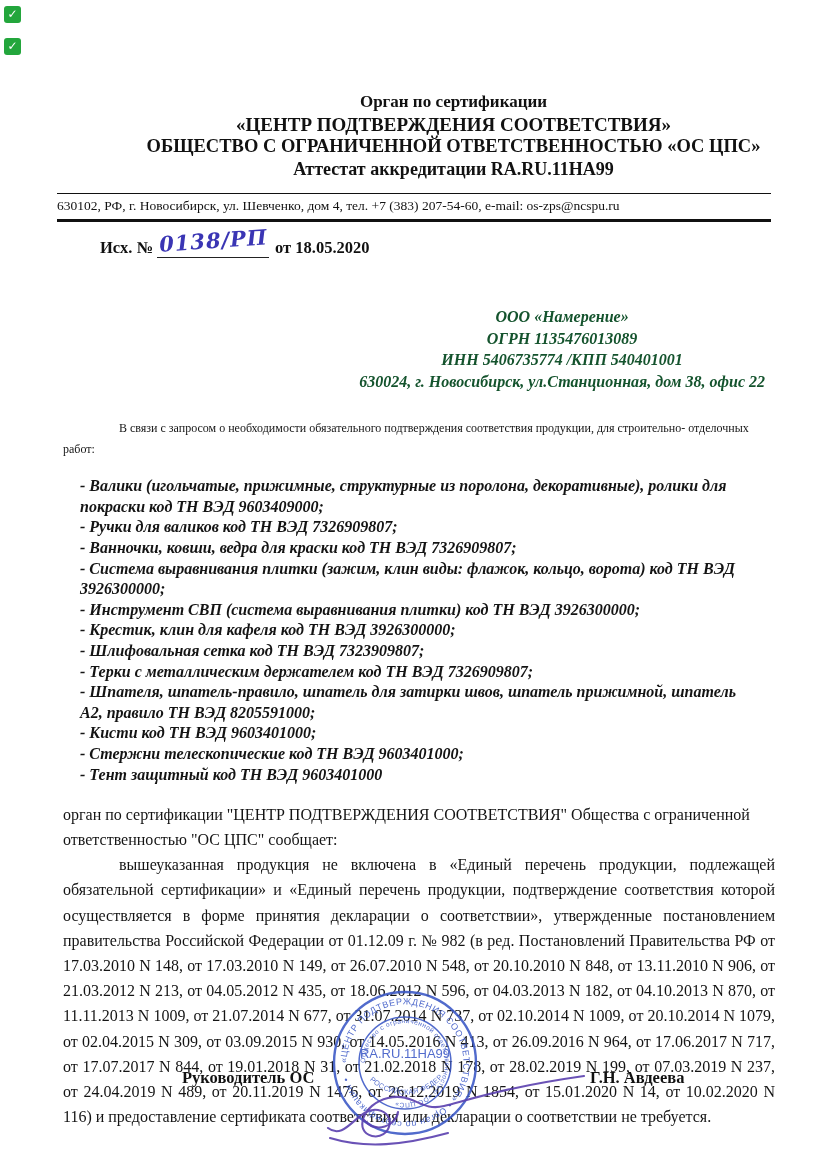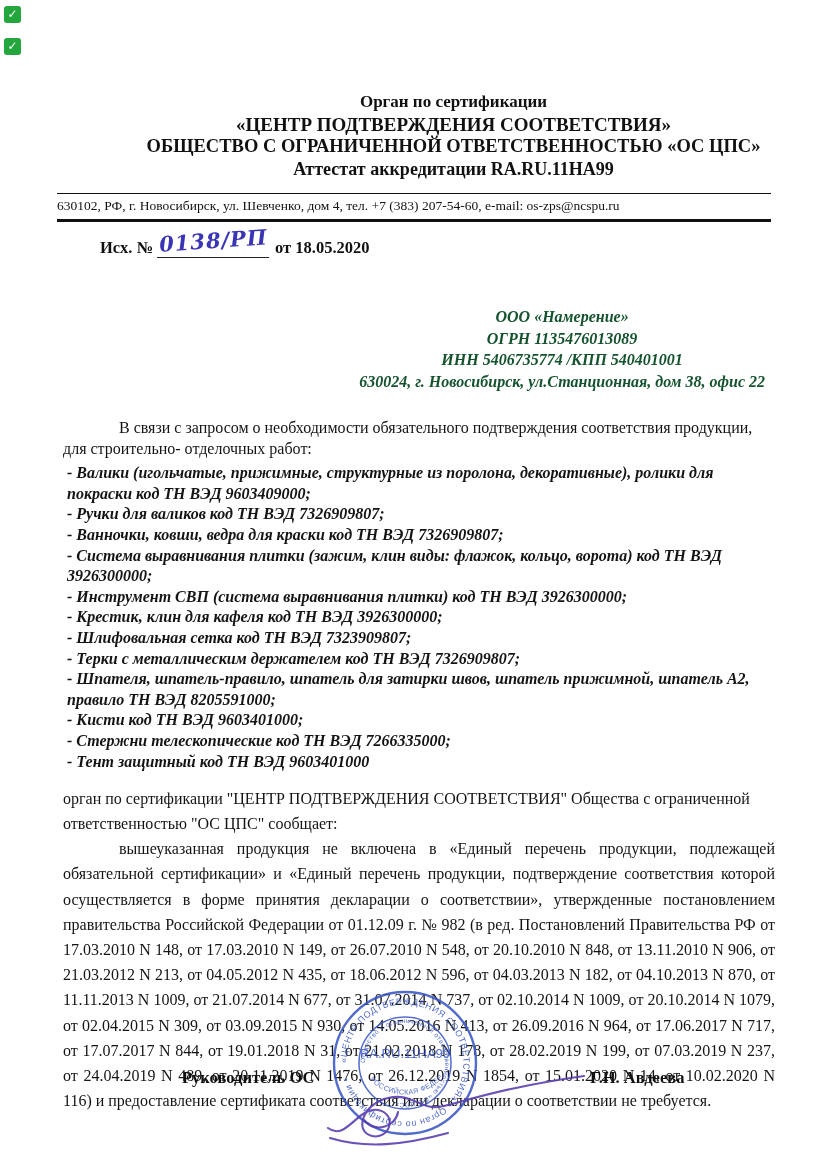--- a/index.html
+++ b/index.html
@@ -31,22 +31,22 @@
   #ref-line .hand{
     position:absolute;left:2px;top:-9px;color:#3a35b4;font-size:21px;font-weight:bold;
     font-style:italic;transform:rotate(-4deg);letter-spacing:1px;white-space:nowrap;
     font-family:"DejaVu Serif",serif;
   }
   #recipient{
     position:absolute;right:62px;top:306px;text-align:center;
     font-weight:bold;font-style:italic;font-size:16px;line-height:21.5px;color:#14532d;
   }
   #body-text{position:absolute;left:63px;top:418px;width:712px;color:#141414;}
-  #intro{font-size:16px;line-height:20.6px;text-indent:56px;margin:0;}
-  #product-list{list-style:none;margin:4px;padding:0;font-weight:bold;font-style:italic;
+  #intro{font-size:12px;line-height:20.6px;text-indent:56px;margin:0;}
+  #product-list{list-style:none;margin:17px;padding:0;font-weight:bold;font-style:italic;
     font-size:16px;line-height:20.6px;}
   #statement{font-size:16px;line-height:25px;margin:14px 0 0 0;}
   #conclusion{font-size:16px;line-height:25.2px;margin:0;text-align:justify;text-indent:56px;}
   #sig-row{position:absolute;left:0;top:1068px;width:827px;font-weight:bold;font-size:16.5px;color:#111;}
   #sig-title{position:absolute;left:182px;top:0;}
   #sig-name{position:absolute;left:590px;top:0;}
   #stamp{position:absolute;left:327px;top:985px;width:156px;height:156px;opacity:0.88;}
   #stamp text{font-family:"Liberation Sans",sans-serif;fill:#3a57c6;}
   #signature-svg{position:absolute;left:300px;top:1048px;width:310px;height:112px;}
   #signature-svg path{stroke:#5a3fae;stroke-width:2.1;fill:none;stroke-linecap:round;opacity:0.9;}
@@ -83,21 +83,21 @@
       <li>- Валики (игольчатые, прижимные, структурные из поролона, декоративные), ролики для покраски код ТН ВЭД 9603409000;</li>
       <li>- Ручки для валиков код ТН ВЭД 7326909807;</li>
       <li>- Ванночки, ковши, ведра для краски код ТН ВЭД 7326909807;</li>
       <li>- Система выравнивания плитки (зажим, клин виды: флажок, кольцо, ворота) код ТН ВЭД 3926300000;</li>
       <li>- Инструмент СВП (система выравнивания плитки) код ТН ВЭД 3926300000;</li>
       <li>- Крестик, клин для кафеля код ТН ВЭД 3926300000;</li>
       <li>- Шлифовальная сетка код ТН ВЭД 7323909807;</li>
       <li>- Терки с металлическим держателем код ТН ВЭД 7326909807;</li>
       <li>- Шпателя, шпатель-правило, шпатель для затирки швов, шпатель прижимной, шпатель А2, правило ТН ВЭД 8205591000;</li>
       <li>- Кисти код ТН ВЭД 9603401000;</li>
-      <li>- Стержни телескопические код ТН ВЭД 7266335000;</li>
+      <li>- Стержни телескопические код ТН ВЭД 9603401000;</li>
       <li>- Тент защитный код ТН ВЭД 9603401000</li>
     </ul>
     <p id="statement">орган по сертификации "ЦЕНТР ПОДТВЕРЖДЕНИЯ СООТВЕТСТВИЯ" Общества с ограниченной ответственностью "ОС ЦПС" сообщает:</p>
     <p id="conclusion">вышеуказанная продукция не включена  в «Единый перечень продукции, подлежащей обязательной сертификации» и «Единый перечень продукции, подтверждение соответствия которой осуществляется в форме принятия декларации о соответствии», утвержденные постановлением правительства Российской Федерации от 01.12.09 г. № 982 (в ред. Постановлений Правительства РФ от 17.03.2010 N 148, от 17.03.2010 N 149, от 26.07.2010 N 548, от 20.10.2010 N 848, от 13.11.2010 N 906, от 21.03.2012 N 213, от 04.05.2012 N 435, от 18.06.2012 N 596, от 04.03.2013 N 182, от 04.10.2013 N 870, от 11.11.2013 N 1009, от 21.07.2014 N 677, от 31.07.2014 N 737, от 02.10.2014 N 1009, от 20.10.2014 N 1079, от 02.04.2015 N 309, от 03.09.2015 N 930, от 14.05.2016 N 413, от 26.09.2016 N 964, от 17.06.2017 N 717, от 17.07.2017 N 844, от 19.01.2018 N 31, от 21.02.2018 N 178, от 28.02.2019 N 199, от 07.03.2019 N 237, от 24.04.2019 N 489, от 20.11.2019 N 1476, от 26.12.2019 N 1854, от 15.01.2020 N 14, от 10.02.2020 N 116) и предоставление сертификата соответствия или декларации о соответствии не требуется.</p>
   </div>
 
   <div id="sig-row">
     <span id="sig-title">Руководитель ОС</span>
     <span id="sig-name">Г.Н. Авдеева</span>
   </div>

